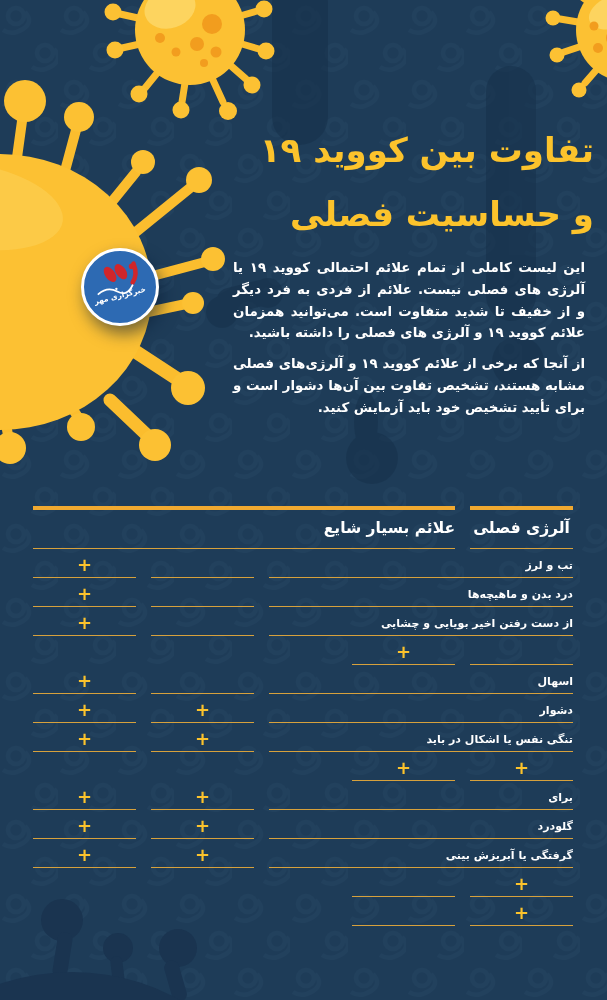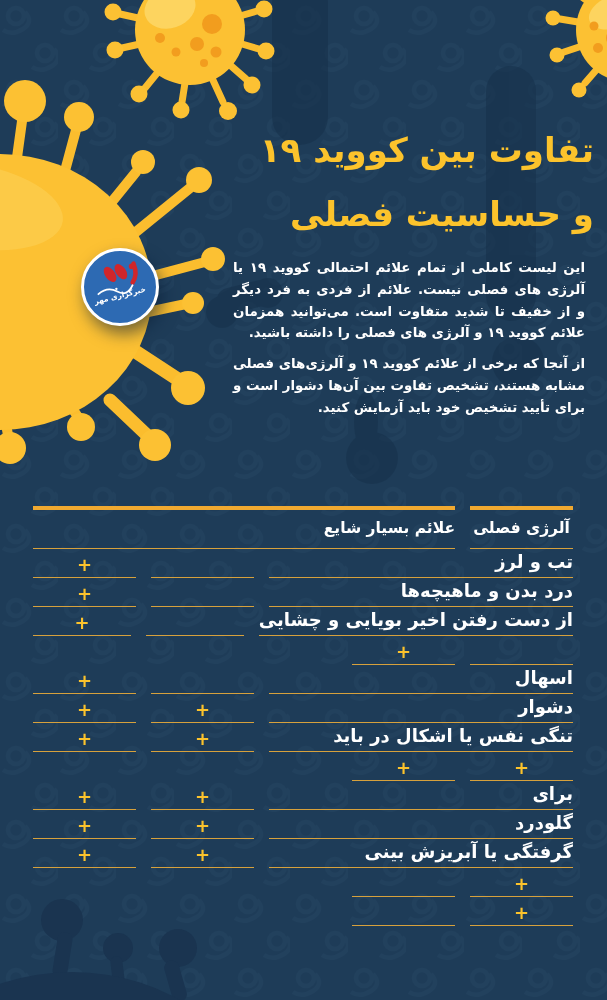--- a/index.html
+++ b/index.html
@@ -36,21 +36,21 @@
   
   .ctable{position:absolute;top:506px;left:33px;right:34px;direction:rtl;}
   .trow{display:flex;gap:15px;height:29px;}
   .trow.head{height:43px;}
   .cell{
     display:flex;align-items:flex-end;box-sizing:border-box;
     border-bottom:1.6px solid #d7a13c;
   }
   .sym{
     flex:1;justify-content:flex-start;color:#ffffff;
-    font-weight:700;font-size:18px;padding-bottom:4px;line-height:1.15;
+    font-weight:700;font-size:11px;padding-bottom:4px;line-height:1.15;
     white-space:nowrap;
   }
   .mk{
     width:103px;justify-content:center;color:#fcc32c;
     font-weight:700;font-size:18px;padding-bottom:3px;line-height:1;
   }
   .head .cell{border-top:4.5px solid #f0a930;align-items:center;padding-bottom:0;}
   .head .sym{font-size:15.5px;font-weight:800;}
   .head .mk{color:#ffffff;font-size:15.5px;font-weight:800;}
 </style>

